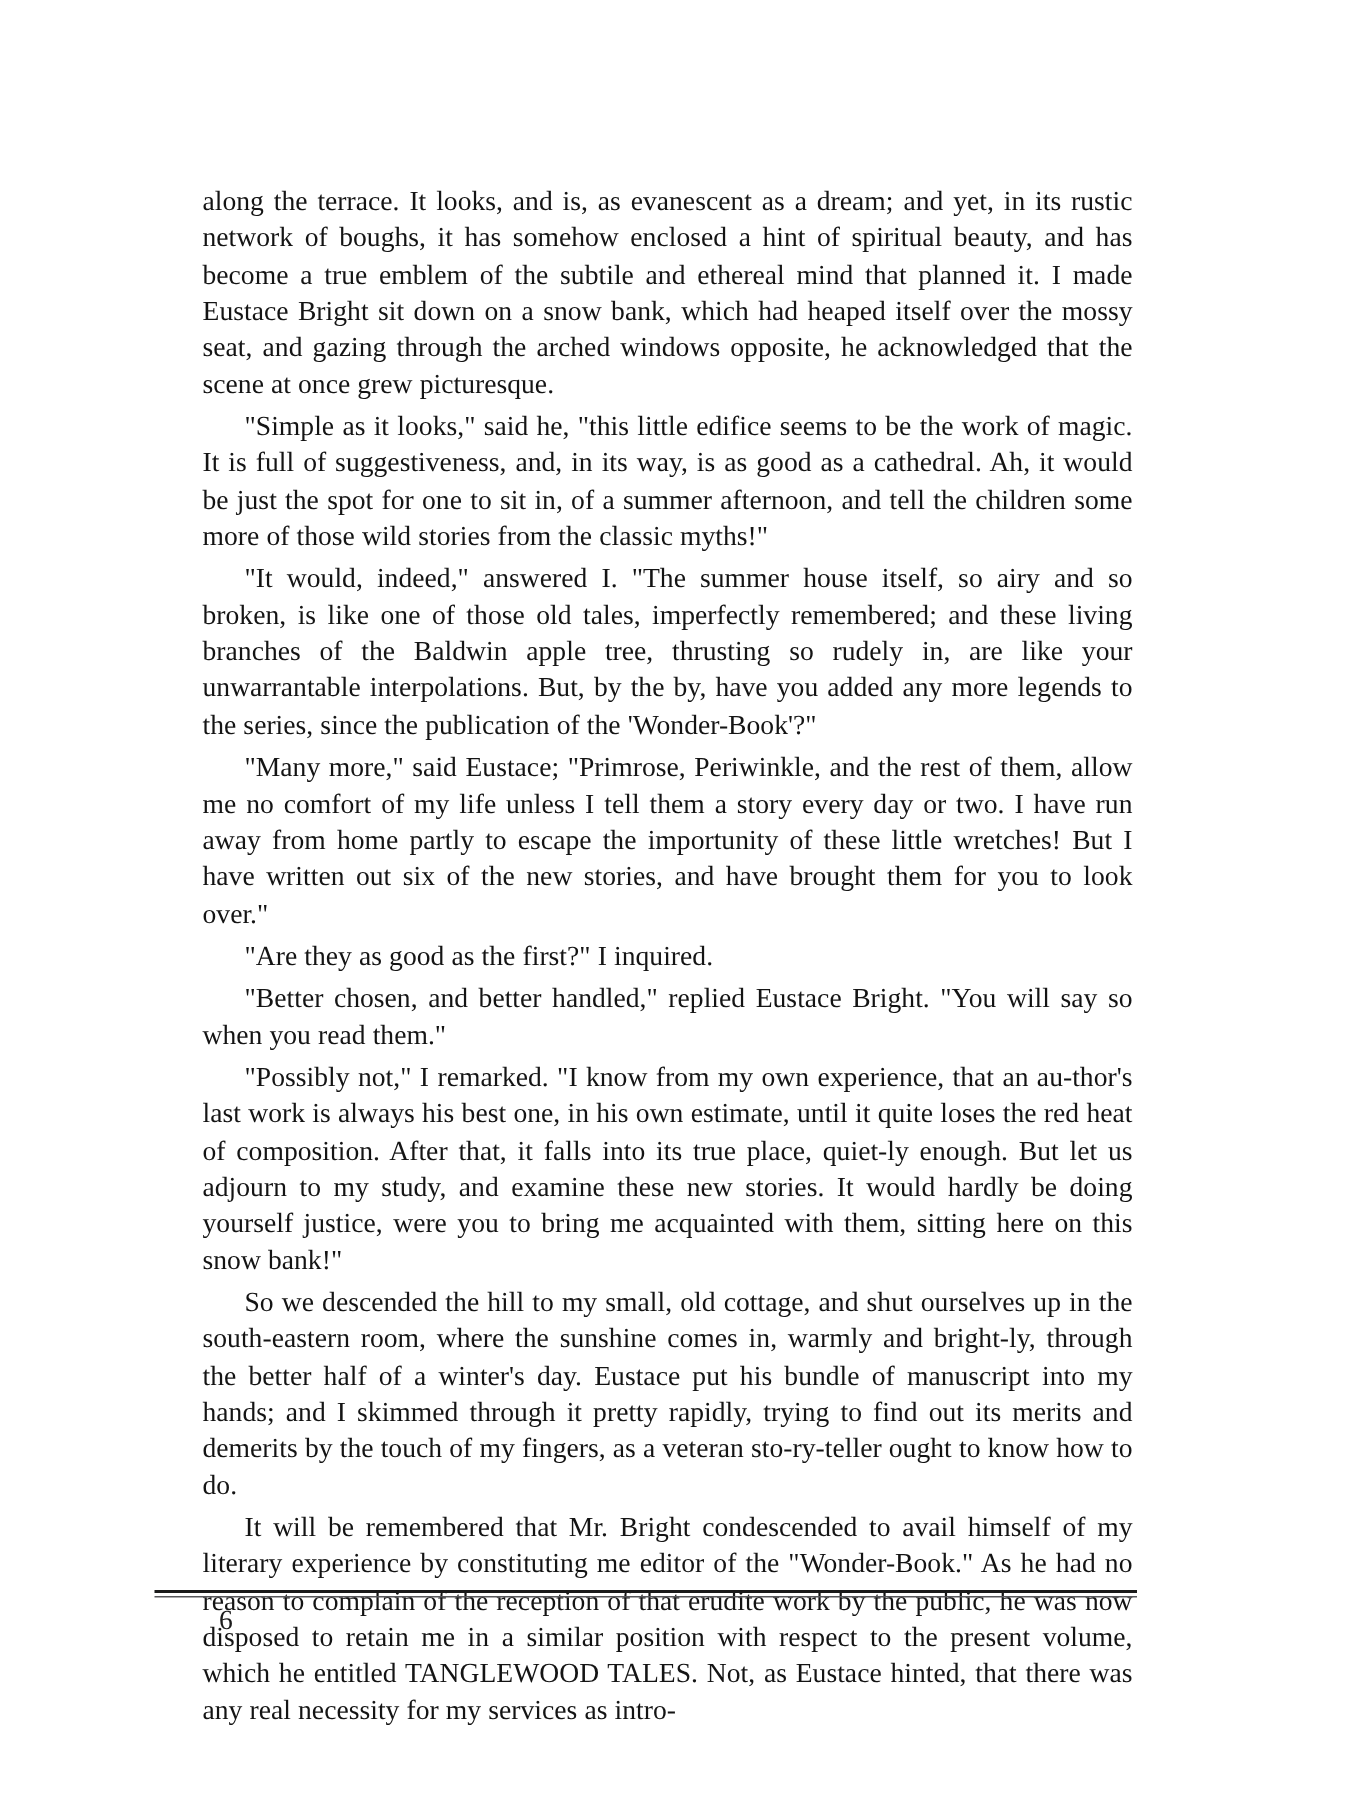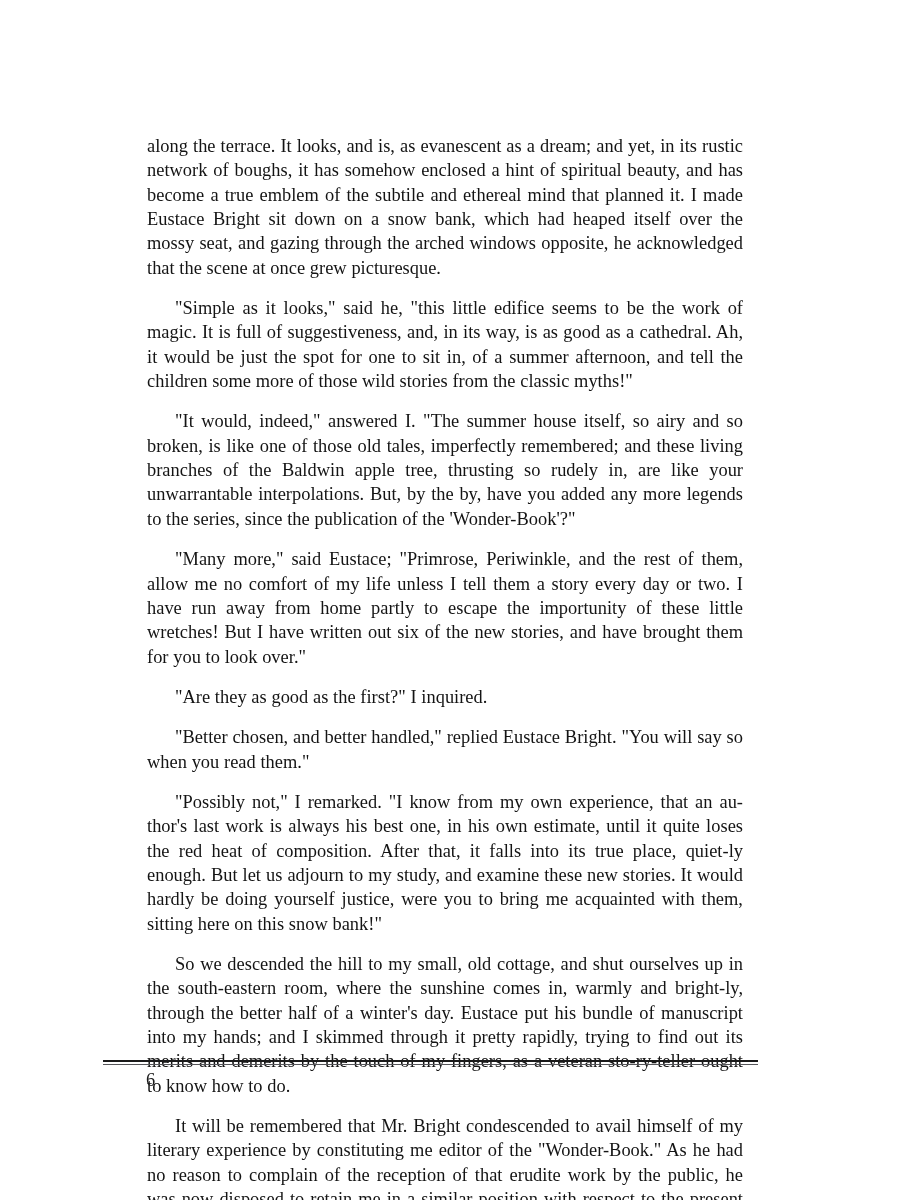--- a/index.html
+++ b/index.html
@@ -19,21 +19,21 @@
   }
 
   .text-block {
     position: absolute;
     left: 131px;
     top: 118px;
     width: 628px;
   }
 
   .para {
-    margin: 16px;
+    margin: 4px;
     text-align: justify;
     text-justify: inter-word;
     font-size: 18.4px;
     line-height: 24.35px;
     text-indent: 28px;
     hyphens: manual;
     -webkit-hyphens: manual;
     color: #141414;
     letter-spacing: 0.02px;
     word-spacing: 0.1px;

